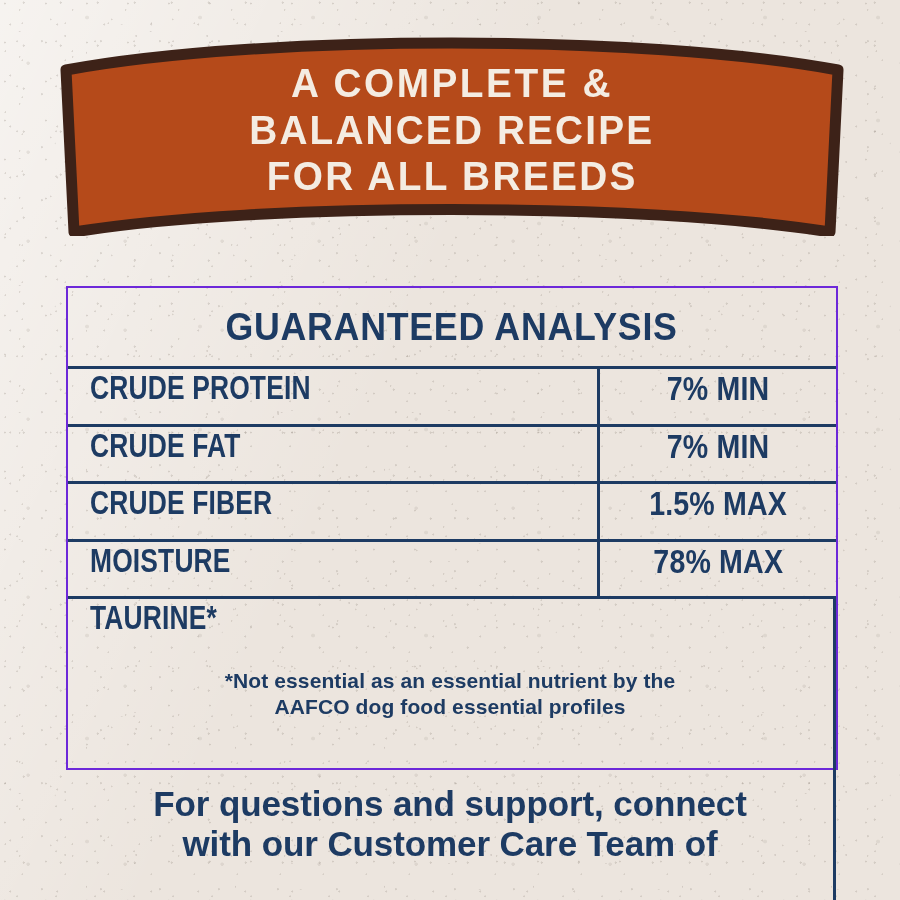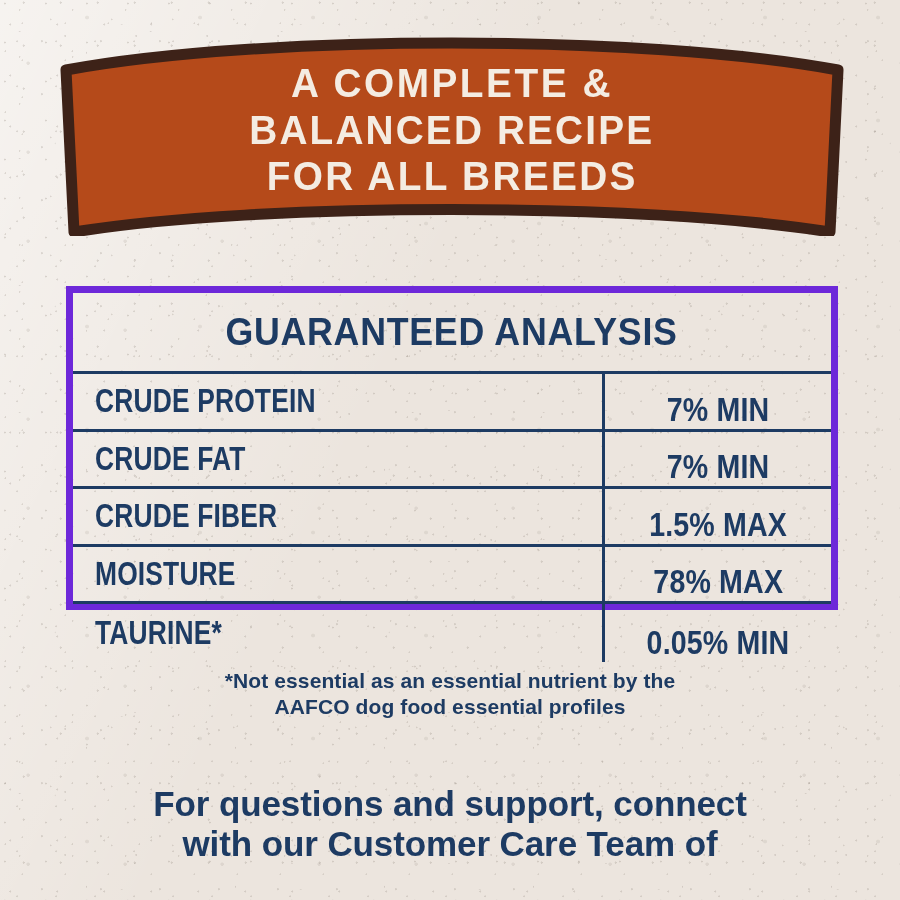--- a/index.html
+++ b/index.html
@@ -99,23 +99,23 @@
   .banner-line.l1 { margin-bottom: 1px; }
   .banner-line.l2 { letter-spacing: 2.2px; }
   .banner-line.l3 { letter-spacing: 2.4px; }
 
   
   .table {
     position: absolute;
     left: 66px;
     top: 286px;
     width: 772px;
-    height: 324px;
-    box-sizing: border-box;
-    border: 7px solid #6d28d9;
+    height: 484px;
+    box-sizing: border-box;
+    border: 2px solid #6d28d9;
   }
   .table-header {
     height: 81px;
     box-sizing: border-box;
     border-bottom: 3px solid #1d3b63;
     display: flex;
     align-items: center;
     justify-content: center;
   }
   .table-title {
@@ -127,33 +127,33 @@
     text-transform: uppercase;
     transform: scaleX(.94);
   }
   .rows { display: flex; flex-direction: column; }
   .row {
     display: flex;
     height: 57.6px;
     box-sizing: border-box;
     border-bottom: 3px solid #1d3b63;
   }
-  .row:last-child { border-bottom: none; }
+  .row:last-child { border-bottom: none; flex-direction: column; }
   .cell-label {
     flex: 0 0 532px;
     box-sizing: border-box;
     border-right: 3px solid #1d3b63;
     display: flex;
-    align-items: center;
+    align-items: flex-start;
     padding-left: 22px;
   }
   .cell-value {
     flex: 1 1 auto;
     display: flex;
-    align-items: flex-end;
+    align-items: flex-start;
     justify-content: center;
   }
   .nutrient-name,
   .nutrient-value {
     color: #1d3b63;
     font-family: "Liberation Sans", sans-serif;
     font-weight: 700;
     font-size: 33px;
     letter-spacing: .2px;
     text-transform: uppercase;

